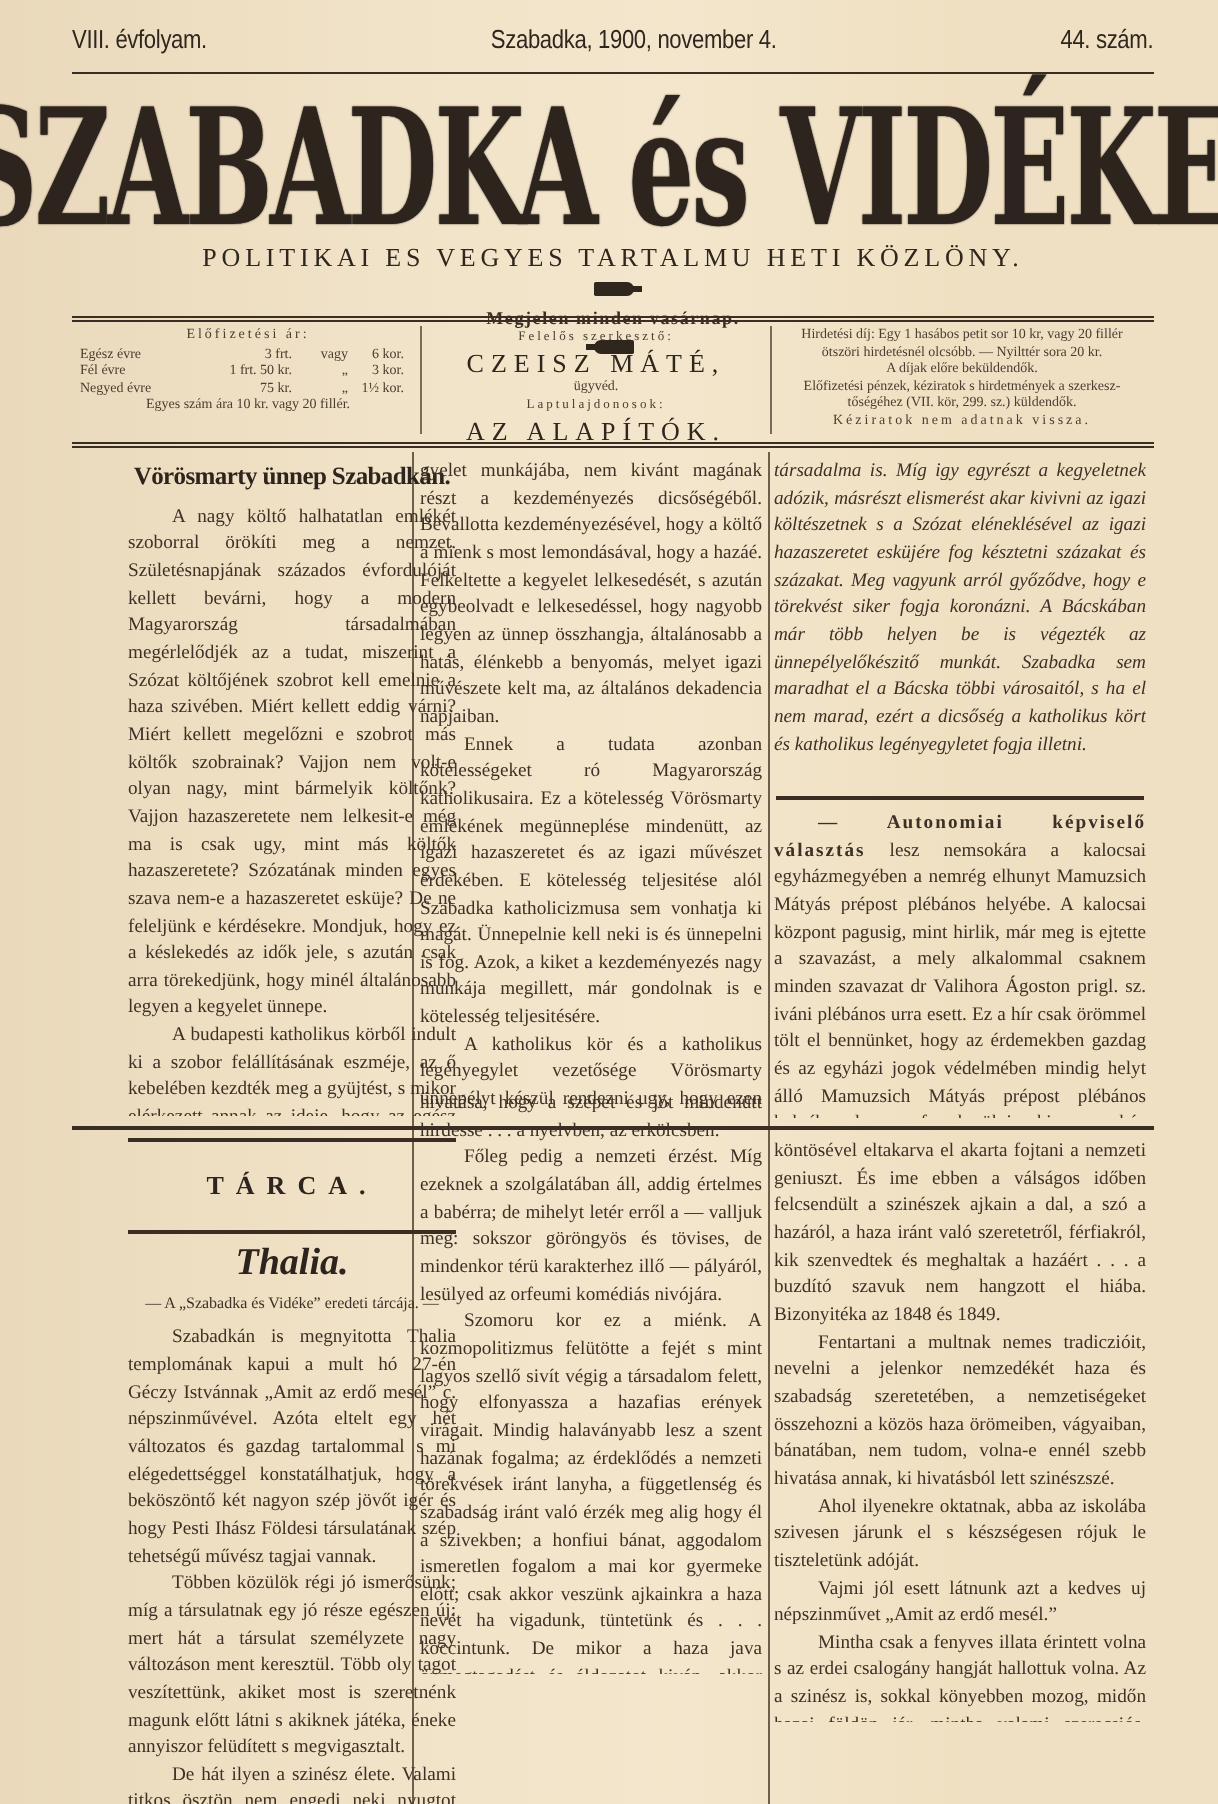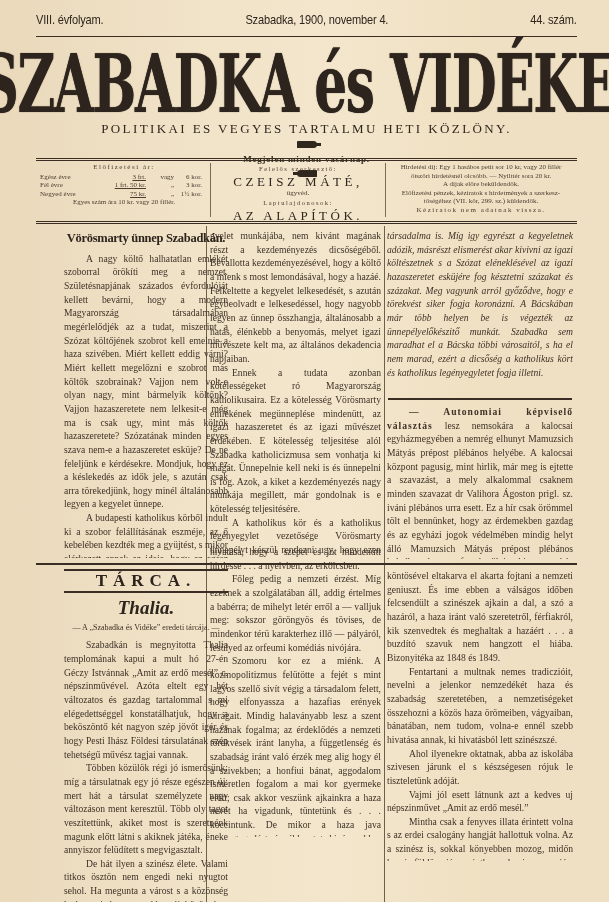--- a/index.html
+++ b/index.html
@@ -46,37 +46,37 @@
   .hand { display: inline-block; width: 20px; height: 7px; background: #2f261e; border-radius: 1px 4px 4px 1px; position: relative; }
   .hand::after { content: ""; position: absolute; right: -4px; top: 2px; width: 5px; height: 3px; background: #2f261e; }
   .hand.left { transform: scaleX(-1); }
 
   .infobox { position: absolute; top: 163px; height: 54px; font-size: 7px; line-height: 8.5px; color: #4a3c30; }
   .infobox.one { left: 40px; width: 168px; }
   .infobox.two { left: 210px; width: 174px; text-align: center; border-left: 1px solid #7a6a58; border-right: 1px solid #7a6a58; }
   .infobox.three { left: 386px; width: 190px; text-align: center; }
   .ib-title { text-align: center; letter-spacing: 1.5px; margin-bottom: 1px; }
   .price-row { display: grid; grid-template-columns: 62px 44px 28px 28px; }
-  .price-row span:nth-child(2) { text-align: right; text-decoration: underline; }
+  .price-row span:nth-child(2) { text-align: right; }
   .price-row span:nth-child(3) { text-align: right; }
   .price-row span:nth-child(4) { text-align: right; }
   .editor-label { font-size: 6.5px; letter-spacing: 1.5px; margin-top: 2px; }
   .editor-name { font-size: 13px; letter-spacing: 3.5px; line-height: 15px; color: #2f261e; }
   .editor-role { font-size: 7px; }
   .publisher-name { font-size: 13px; letter-spacing: 3.5px; line-height: 15px; color: #2f261e; }
 
   .col { position: absolute; font-size: 9.6px; line-height: 13.65px; text-align: justify; color: #3d3127; }
   .col p { margin: 0; }
   .col p.ind { text-indent: 22px; }
   .col1 { left: 40px; width: 164px; margin-left: 24px; }
   .col2 { left: 210px; width: 171px; }
   .col3 { left: 387px; width: 186px; }
   .vrule { position: absolute; width: 0; border-left: 1px solid #6e5e4c; }
   .article-title { text-align: center; font-weight: bold; font-size: 12.5px; margin: 0 0 6px 0; color: #2c241d; letter-spacing: -0.3px; }
-  .tarca-box { text-align: center; font-size: 17px; font-weight: bold; letter-spacing: 6px; color: #2c241d; padding: 3px 0; border-top: 2px solid #3a2e24; border-bottom: 2px solid #3a2e24; margin-bottom: 4px; }
+  .tarca-box { text-align: center; font-size: 13px; font-weight: bold; letter-spacing: 6px; color: #2c241d; padding: 15px 0; border-top: 2px solid #3a2e24; border-bottom: 2px solid #3a2e24; margin-bottom: 4px; }
   .thalia-title { text-align: center; font-size: 19px; font-weight: bold; color: #2c241d; line-height: 22px; font-style: italic; }
   .thalia-sub { text-align: center; font-size: 8px; margin: 2px 0 4px 0; }
   .news-lead { font-weight: bold; letter-spacing: 1px; }
 </style>
 </head>
 <body>
 
 <div class="page">
 
   <div class="hdr-line">

